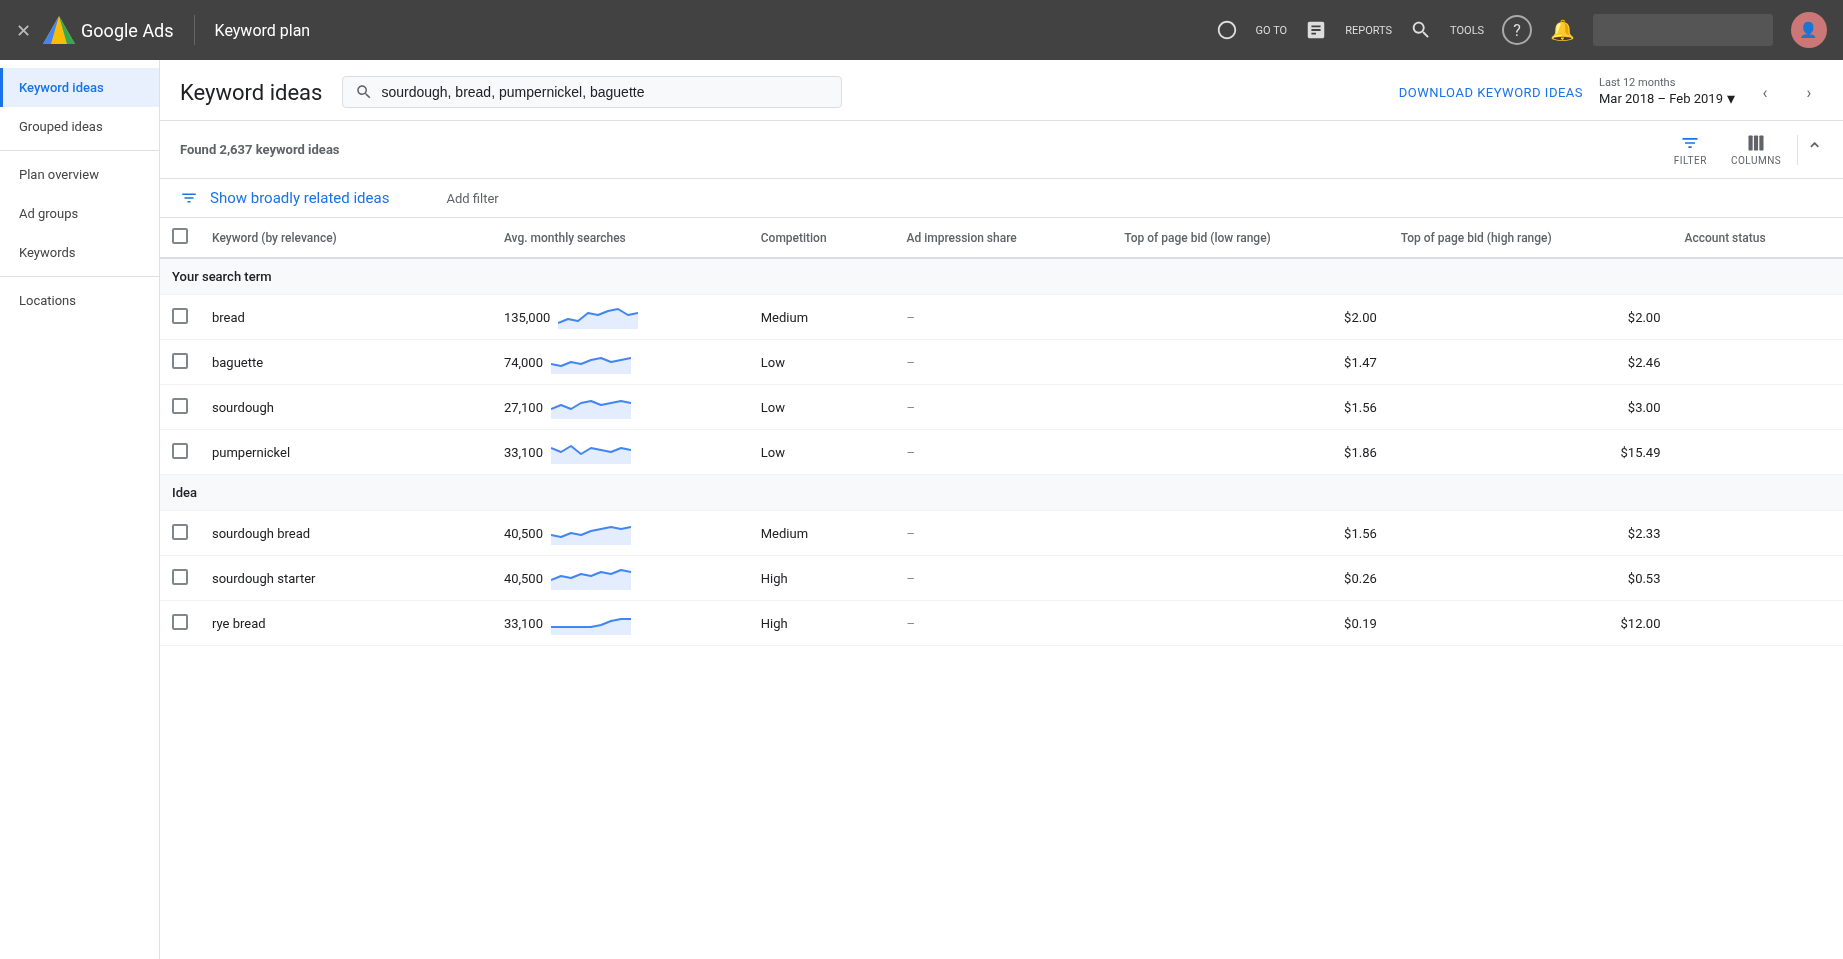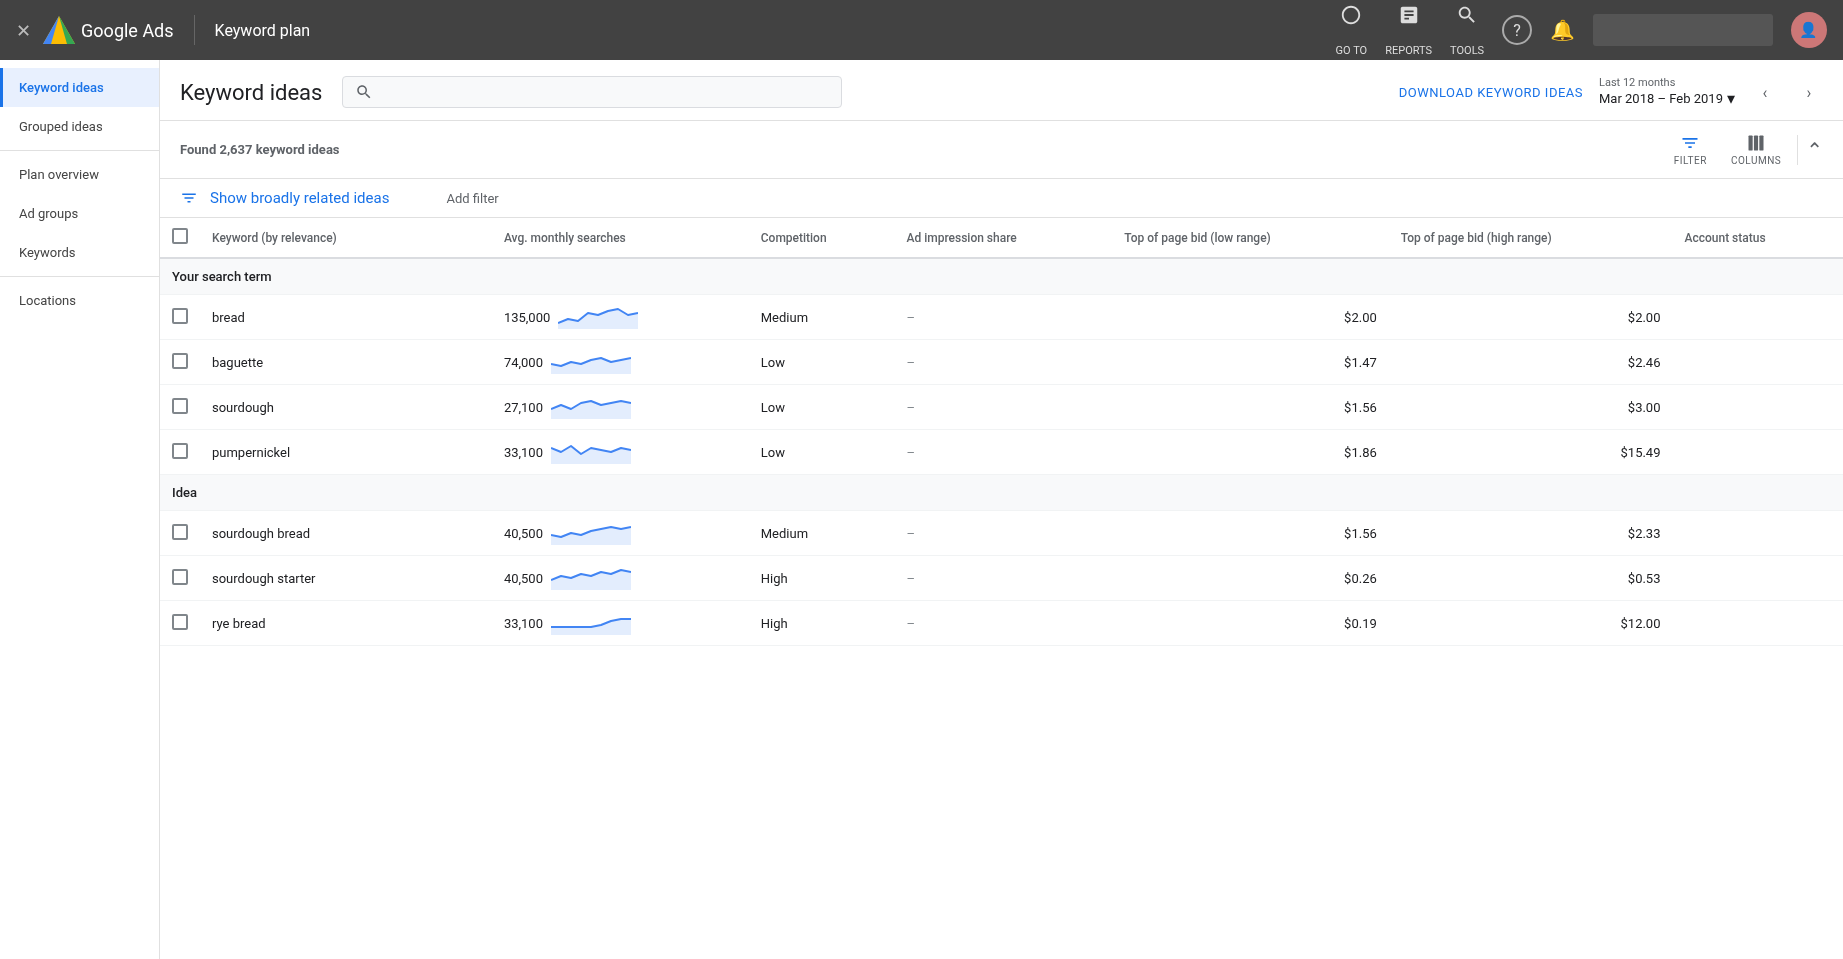--- a/index.html
+++ b/index.html
@@ -10,21 +10,21 @@
       display: flex; align-items: center; background: #424242; height: 60px;
       padding: 0 16px; gap: 12px; position: fixed; top: 0; left: 0; right: 0; z-index: 100;
     }
     .nav-close { color: #bbb; font-size: 18px; cursor: pointer; }
     .nav-logo { display: flex; align-items: center; gap: 6px; }
     .logo-triangle { width: 32px; height: 28px; }
     .nav-app-name { color: #fff; font-size: 18px; font-weight: 400; }
     .nav-divider { width: 1px; height: 30px; background: #666; margin: 0 8px; }
     .nav-page-title { color: #fff; font-size: 16px; }
     .nav-right { margin-left: auto; display: flex; align-items: center; gap: 18px; }
-    .nav-icon-btn { display: flex; flex-direction: column; align-items: center; color: #ddd; font-size: 11px; cursor: pointer; gap: 18px; }
+    .nav-icon-btn { display: flex; align-items: center; color: #ddd; font-size: 11px; cursor: pointer; gap: 18px; }
     .nav-icon-btn svg { width: 22px; height: 22px; }
     .nav-circle-btn { width: 30px; height: 30px; border-radius: 50%; border: 2px solid #aaa; color: #ddd; display: flex; align-items: center; justify-content: center; font-size: 16px; cursor: pointer; }
     .nav-bell { color: #ddd; font-size: 20px; cursor: pointer; }
     .nav-search-bar { background: #555; border-radius: 3px; height: 32px; width: 180px; display: flex; align-items: center; padding: 0 8px; color: #ccc; font-size: 13px; }
     .nav-avatar { width: 36px; height: 36px; border-radius: 50%; background: #c77; display: flex; align-items: center; justify-content: center; color: #fff; font-size: 15px; cursor: pointer; overflow: hidden; }
 
     
     .app-body { display: flex; margin-top: 60px; height: calc(100vh - 60px); }
 
     
@@ -157,20 +157,21 @@
   </div>
 
   <div class="main-content">
 
     <div class="ki-header">
       <h1 class="ki-title">Keyword ideas</h1>
       <div class="ki-search-box">
         <svg width="18" height="18" viewBox="0 0 24 24" fill="#5f6368">
             <path d="M15.5 14h-.79l-.28-.27C15.41 12.59 16 11.11 16 9.5 16 5.91 13.09 3 9.5 3S3 5.91 3 9.5 5.91 16 9.5 16c1.61 0 3.09-.59 4.23-1.57l.27.28v.79l5 4.99L20.49 19l-4.99-5zm-6 0C7.01 14 5 11.99 5 9.5S7.01 5 9.5 5 14 7.01 14 9.5 11.99 14 9.5 14z"></path>
           </svg>
+        <input class="ki-search-input" type="text" value="sourdough, bread, pumpernickel, baguette" style="">
       </div>
       <div class="ki-actions">
         <span class="download-btn">DOWNLOAD KEYWORD IDEAS</span>
         <div class="date-range">
           <div style="display:flex;flex-direction:column;">
             <span class="date-range-label">Last 12 months</span>
             <span class="date-range-value">
               <span>Mar 2018 – Feb 2019</span>
               <span style="font-size:16px;">▾</span>
             </span>

